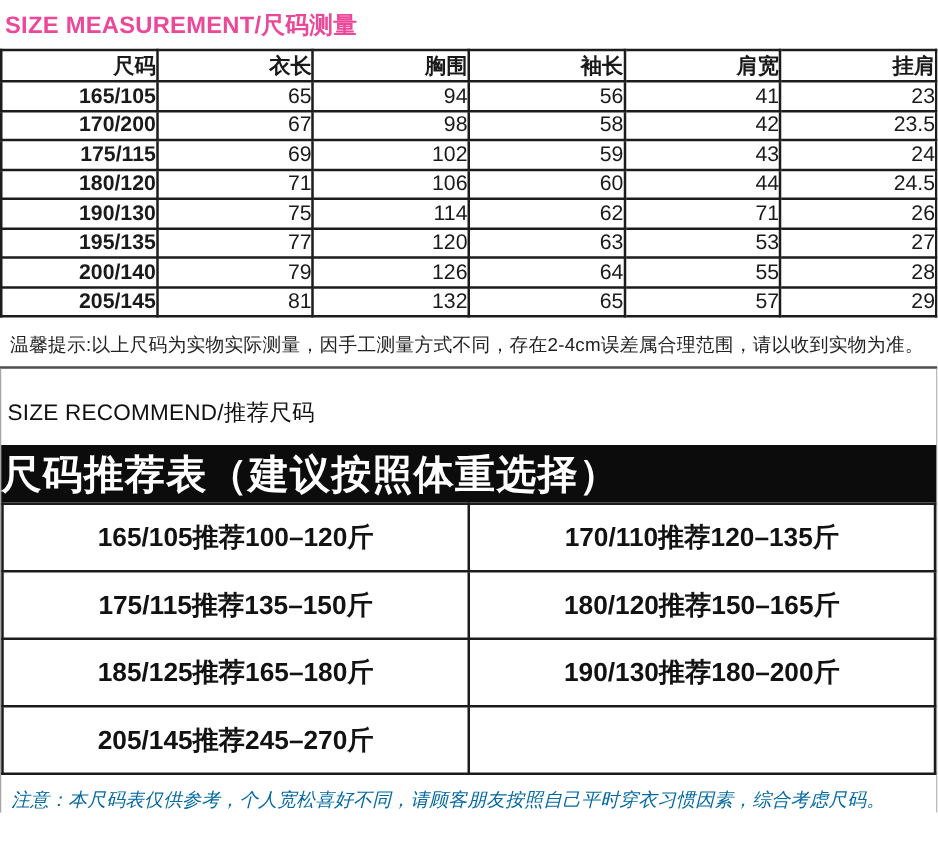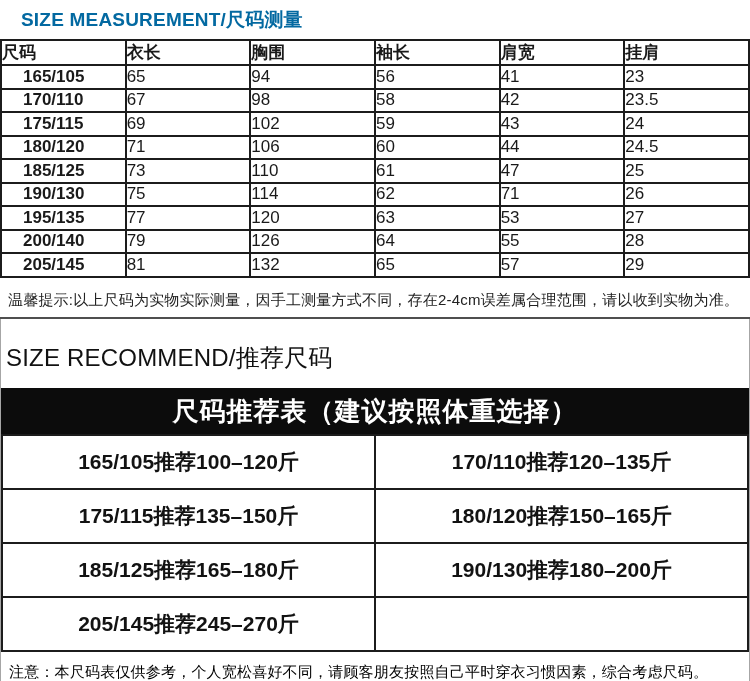--- a/index.html
+++ b/index.html
@@ -9,34 +9,34 @@
     background: #ffffff;
     color: #141414;
     font-family: "Liberation Sans", sans-serif;
     overflow: hidden;
   }
   .page { width: 750px; height: 681px; position: relative; }
 
   
   .sec1-title {
     margin: 0;
-    padding: 7px 0 6px 21px;
+    padding: 7px 0 6px 4px;
     font-size: 19px;
     font-weight: bold;
-    color: #0369a1;
+    color: #ec4899;
     letter-spacing: 0.2px;
   }
   table.measure {
     width: 750px;
     border-collapse: collapse;
     table-layout: fixed;
   }
   table.measure th, table.measure td {
     border: 2px solid #1c1c1c;
-    text-align: left;
+    text-align: right;
     vertical-align: middle;
     padding: 0;
     font-size: 17px;
     color: #1a1a1a;
   }
   table.measure th { height: 25px; font-weight: bold; }
   table.measure td { height: 23.5px; font-weight: normal; }
   table.measure td:first-child { font-weight: bold; padding-left: 21px; }
 
   .note1 {
@@ -56,30 +56,29 @@
 
   
   .sec2 {
     width: 750px;
     border-left: 1px solid #a6a6a6;
     border-right: 1px solid #a6a6a6;
   }
   .sec2-title {
     margin: 0;
     padding: 23px 0 14px 5px;
-    font-size: 24px;
+    font-size: 18px;
     font-weight: normal;
     color: #111111;
     letter-spacing: 0.2px;
   }
   .banner {
     height: 46px;
     line-height: 46px;
-    text-align: center;
-    font-size: 26px;
+    font-size: 32px;
     font-weight: bold;
     letter-spacing: 1px;
   }
   table.recommend {
     width: 100%;
     border-collapse: collapse;
     table-layout: fixed;
   }
   table.recommend td {
     border: 2px solid #1c1c1c;
@@ -89,22 +88,23 @@
     vertical-align: middle;
     font-size: 21px;
     font-weight: bold;
     color: #121212;
     padding: 12px;
   }
   .note2 {
     margin: 0;
     padding: 11px 4px 0 8px;
     font-size: 15px;
-    color: #000000;
-    letter-spacing: 0.2px;
+    color: #0369a1;
+    letter-spacing: 0.2px;
+    font-style: italic;
   }
 </style>
 </head>
 <body>
 
 <div class="page">
 
   <div>
     <h1 class="sec1-title">SIZE MEASUREMENT/尺码测量</h1>
 
@@ -122,21 +122,21 @@
       <tbody>
           <tr>
             <td>165/105</td>
             <td>65</td>
             <td>94</td>
             <td>56</td>
             <td>41</td>
             <td>23</td>
           </tr>
           <tr>
-            <td>170/110</td>
+            <td>170/200</td>
             <td>67</td>
             <td>98</td>
             <td>58</td>
             <td>42</td>
             <td>23.5</td>
           </tr>
           <tr>
             <td>175/115</td>
             <td>69</td>
             <td>102</td>
@@ -146,28 +146,20 @@
           </tr>
           <tr>
             <td>180/120</td>
             <td>71</td>
             <td>106</td>
             <td>60</td>
             <td>44</td>
             <td>24.5</td>
           </tr>
           <tr>
-            <td>185/125</td>
-            <td>73</td>
-            <td>110</td>
-            <td>61</td>
-            <td>47</td>
-            <td>25</td>
-          </tr>
-          <tr>
             <td>190/130</td>
             <td>75</td>
             <td>114</td>
             <td>62</td>
             <td>71</td>
             <td>26</td>
           </tr>
           <tr>
             <td>195/135</td>
             <td>77</td>

